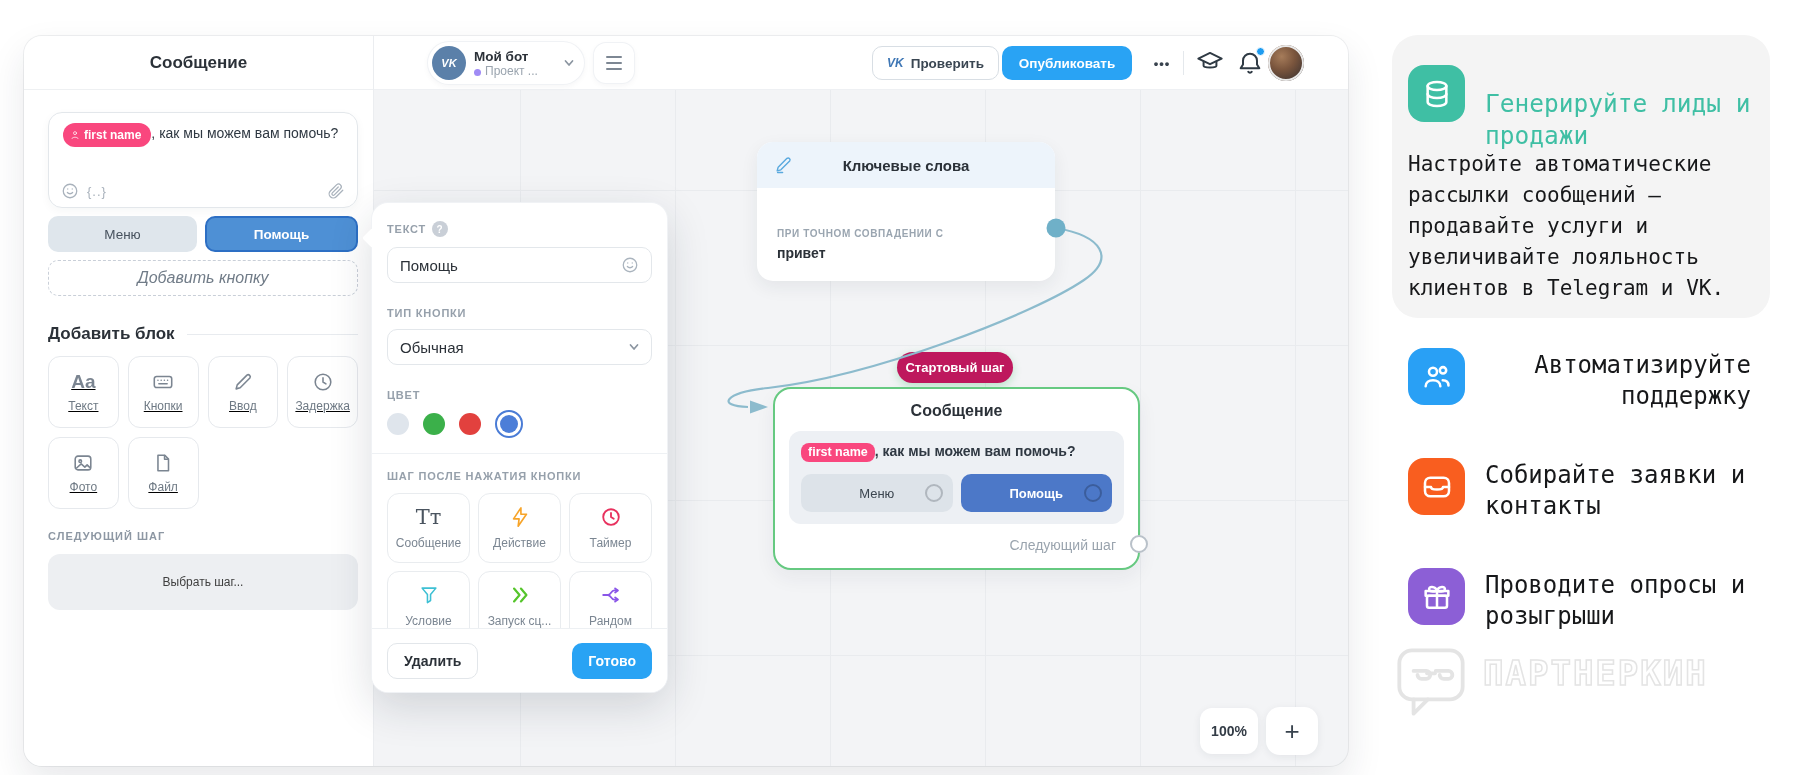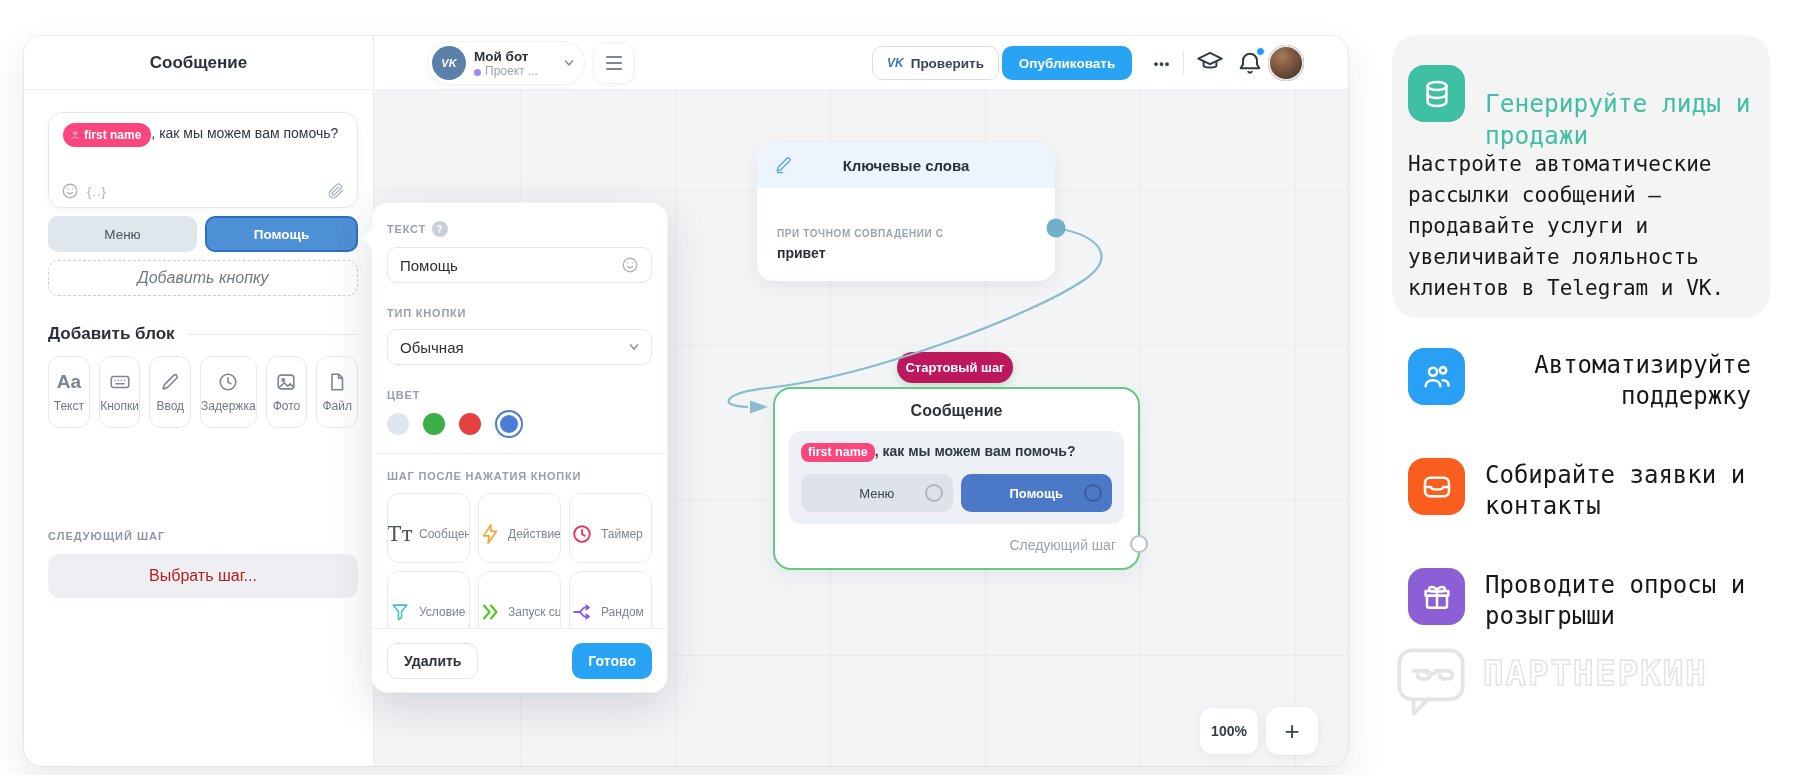--- a/index.html
+++ b/index.html
@@ -76,31 +76,31 @@
             font-size:13.5px; cursor:pointer; }
   .sb-btn.menu { background:#dfe6ec; color:#47525e; border:none; }
   .sb-btn.help { background:#4e90d5; color:#fff; border:2px solid #2d6fc4; font-weight:600; }
   .dashed-btn { position:absolute; left:24px; top:224px; width:310px; height:36px;
                 border:1.5px dashed #c9cfd8; border-radius:10px; color:#717c88; font-size:16px;
                 display:flex; align-items:center; justify-content:center; background:transparent; cursor:pointer;font-style:italic; }
   .sb-heading { position:absolute; left:24px; top:288px; width:310px; display:flex; align-items:center;
                 gap:12px; font-size:17px; font-weight:800; color:#2b3138; }
   .sb-heading::after { content:""; flex:1; height:1px; background:#e8ebef; }
   .block-grid { position:absolute; left:24px; top:320px; width:310px; display:grid;
-                grid-template-columns:repeat(6,1fr); gap:9px; }
+                grid-template-columns:repeat(4,1fr); gap:9px;text-decoration:underline; }
   .block-tile { height:72px; background:#fff; border:1px solid #e6e9ed; border-radius:12px;
                 display:flex; flex-direction:column; align-items:center; justify-content:center;
                 gap:6px; color:#7b8591; cursor:pointer; }
   .block-tile .ic { width:22px; height:22px; }
   .block-tile .aa { font-size:19px; font-weight:600; color:#7b8591; line-height:22px; }
   .block-tile .lbl { font-size:12px; color:#6e7984; }
   .next-label { position:absolute; left:24px; top:494px; font-size:11px; font-weight:700;
                 letter-spacing:1px; color:#8d97a3; }
-  .choose-btn { position:absolute; left:24px; top:518px; width:310px; height:44px; background:#edeff2;
-                border:none; border-radius:12px; color:#b91c1c; font-size:16px; cursor:pointer; }
+  .choose-btn { position:absolute; left:24px; top:518px; width:310px; height:56px; background:#edeff2;
+                border:none; border-radius:12px; color:#404040; font-size:12px; cursor:pointer; }
 
   
   .edge-svg { position:absolute; inset:0; z-index:3; pointer-events:none; }
   .kw-node { position:absolute; left:733px; top:106px; width:298px; border-radius:16px; background:#fff;
              box-shadow:0 6px 18px rgba(30,40,60,.07); z-index:2; cursor:pointer; }
   .kw-header { background:#edf4fb; border-radius:16px 16px 0 0; height:46px; display:flex;
                align-items:center; justify-content:center; font-size:15px; font-weight:800;
                color:#2b3138; position:relative; }
   .kw-pencil { position:absolute; left:16px; top:13px; width:20px; height:20px; color:#5aa9de; }
   .kw-body { padding:16px 20px 20px; }
@@ -157,21 +157,21 @@
                align-items:center; padding:0 12px; font-size:15px; color:#2b3138; cursor:pointer; }
   .pp-select .grow { flex:1; }
   .dots-row { margin-top:9px; display:flex; align-items:center; gap:14px; height:28px; }
   .cdot { width:22px; height:22px; border-radius:50%; cursor:pointer; }
   .cdot-ring { width:28px; height:28px; border-radius:50%; border:2px solid #4a7cd6; padding:3px;
                display:flex; cursor:pointer; }
   .cdot-ring .cdot { width:18px; height:18px; }
   .pp-divider { height:1px; background:#eef1f4; margin:15px -15px 16px; }
   .step-grid { margin-top:11px; display:grid; grid-template-columns:repeat(3,1fr); gap:8px; }
   .step-tile { height:70px; border:1px solid #e9ecef; border-radius:12px; background:#fff;
-               display:flex; flex-direction:row; align-items:center; padding-top:11px; gap:7px;
+               display:flex; flex-direction:column; align-items:center; padding-top:11px; gap:7px;
                cursor:pointer; overflow:hidden; }
   .step-tile .sic { width:24px; height:24px; display:flex; align-items:center; justify-content:center; }
   .step-tile .slbl { font-size:12px; color:#7b8692; white-space:nowrap; }
   .tt-glyph { font-family:"DejaVu Serif", serif; font-size:21px; color:#4a545f; line-height:22px; }
   .pp-footer { position:absolute; left:0; right:0; bottom:0; height:64px; background:#fff;
                border-top:1px solid #edf0f3; border-radius:0 0 16px 16px; }
   .pp-del { position:absolute; left:15px; top:14px; height:36px; padding:0 16px; background:#fff;
             border:1px solid #e2e6ea; border-radius:10px; font-size:14px; font-weight:600;
             color:#2b3138; cursor:pointer; }
   .pp-done { position:absolute; right:15px; top:14px; height:36px; padding:0 16px; background:#29a3f4;

